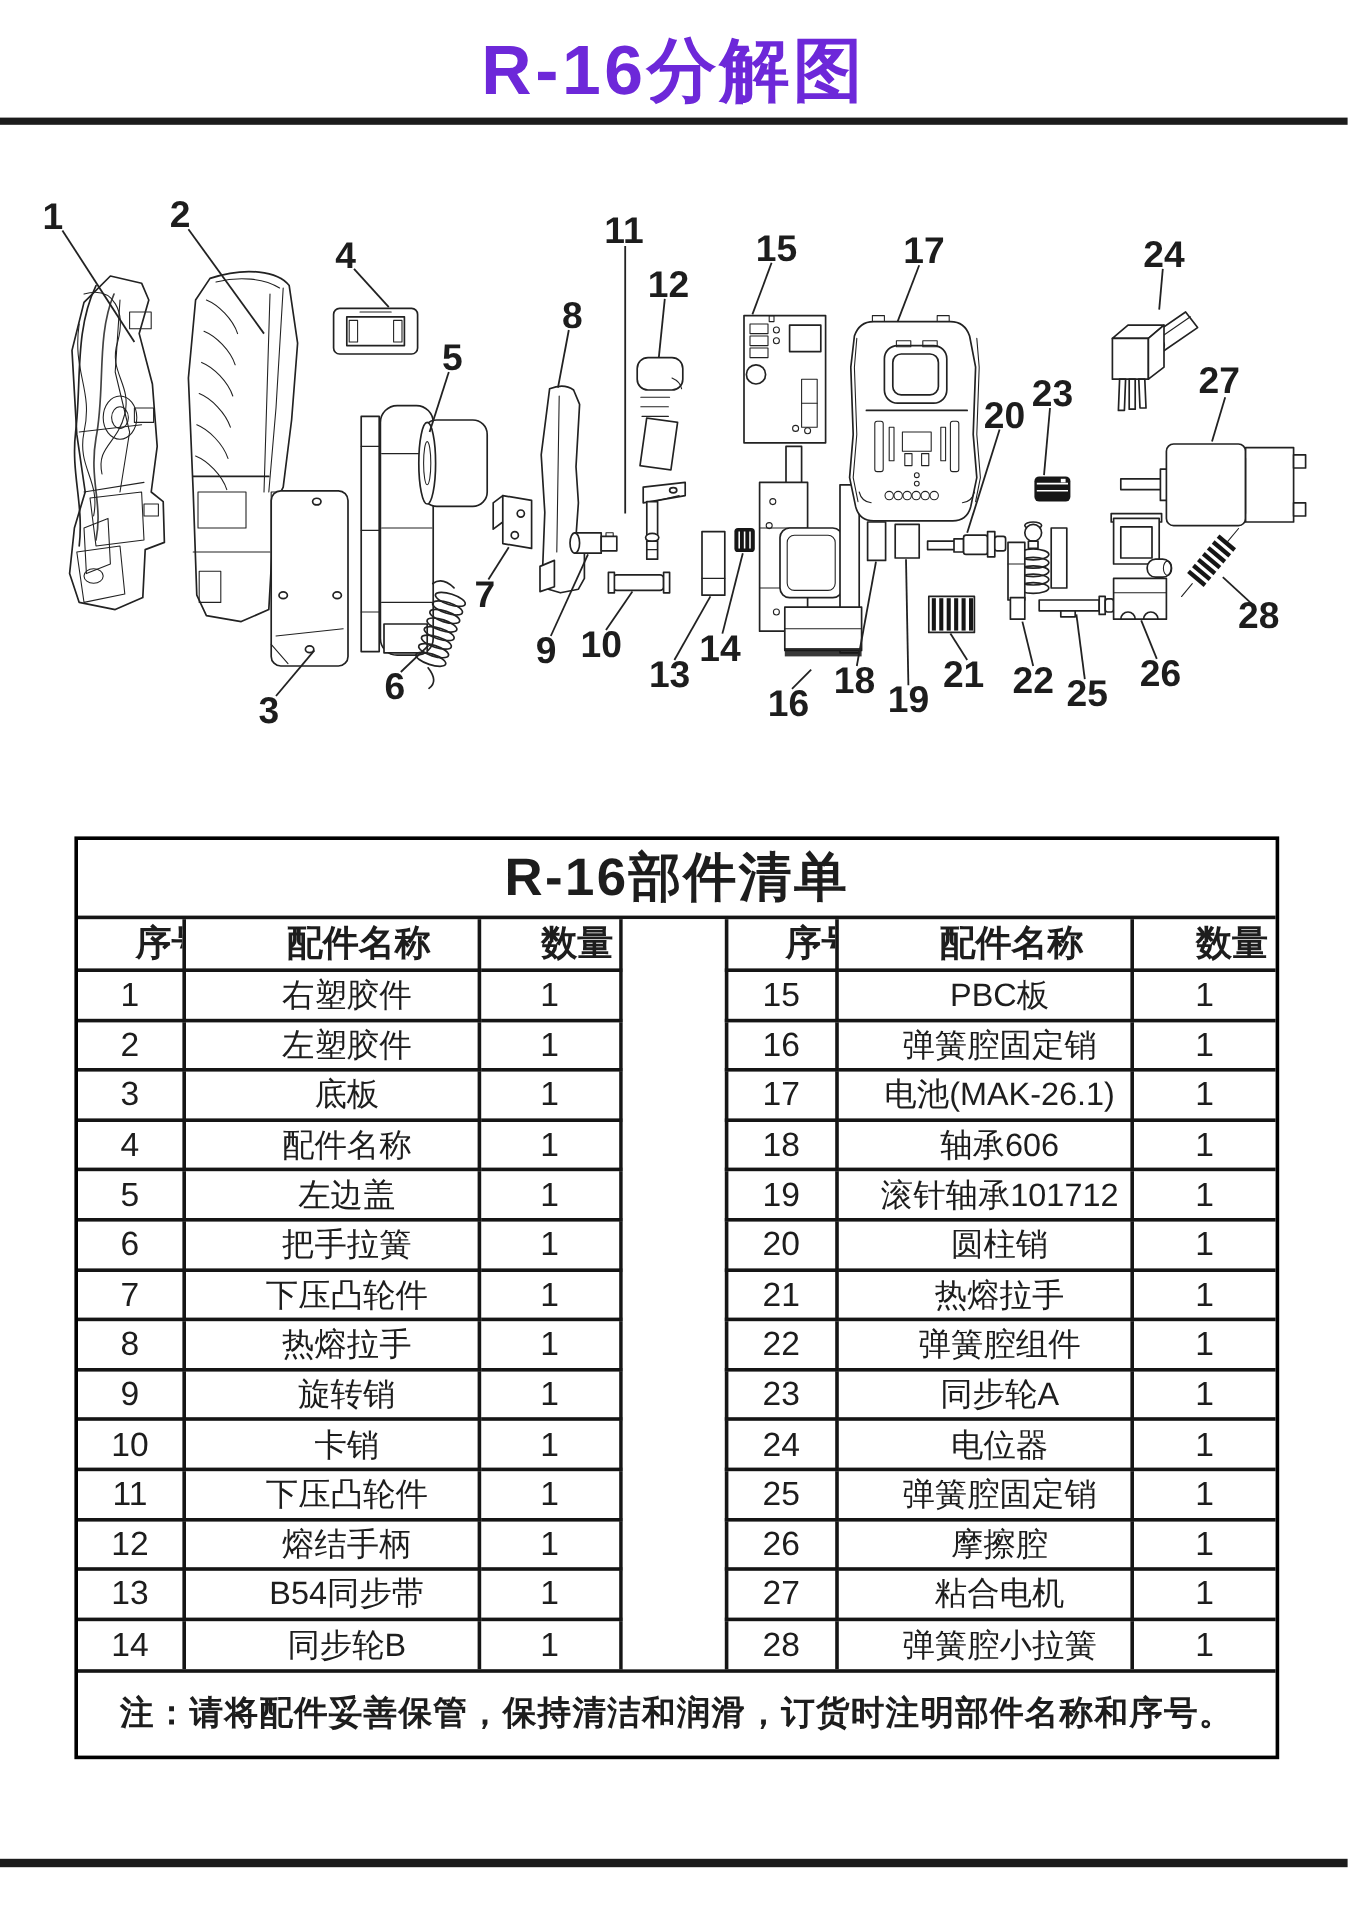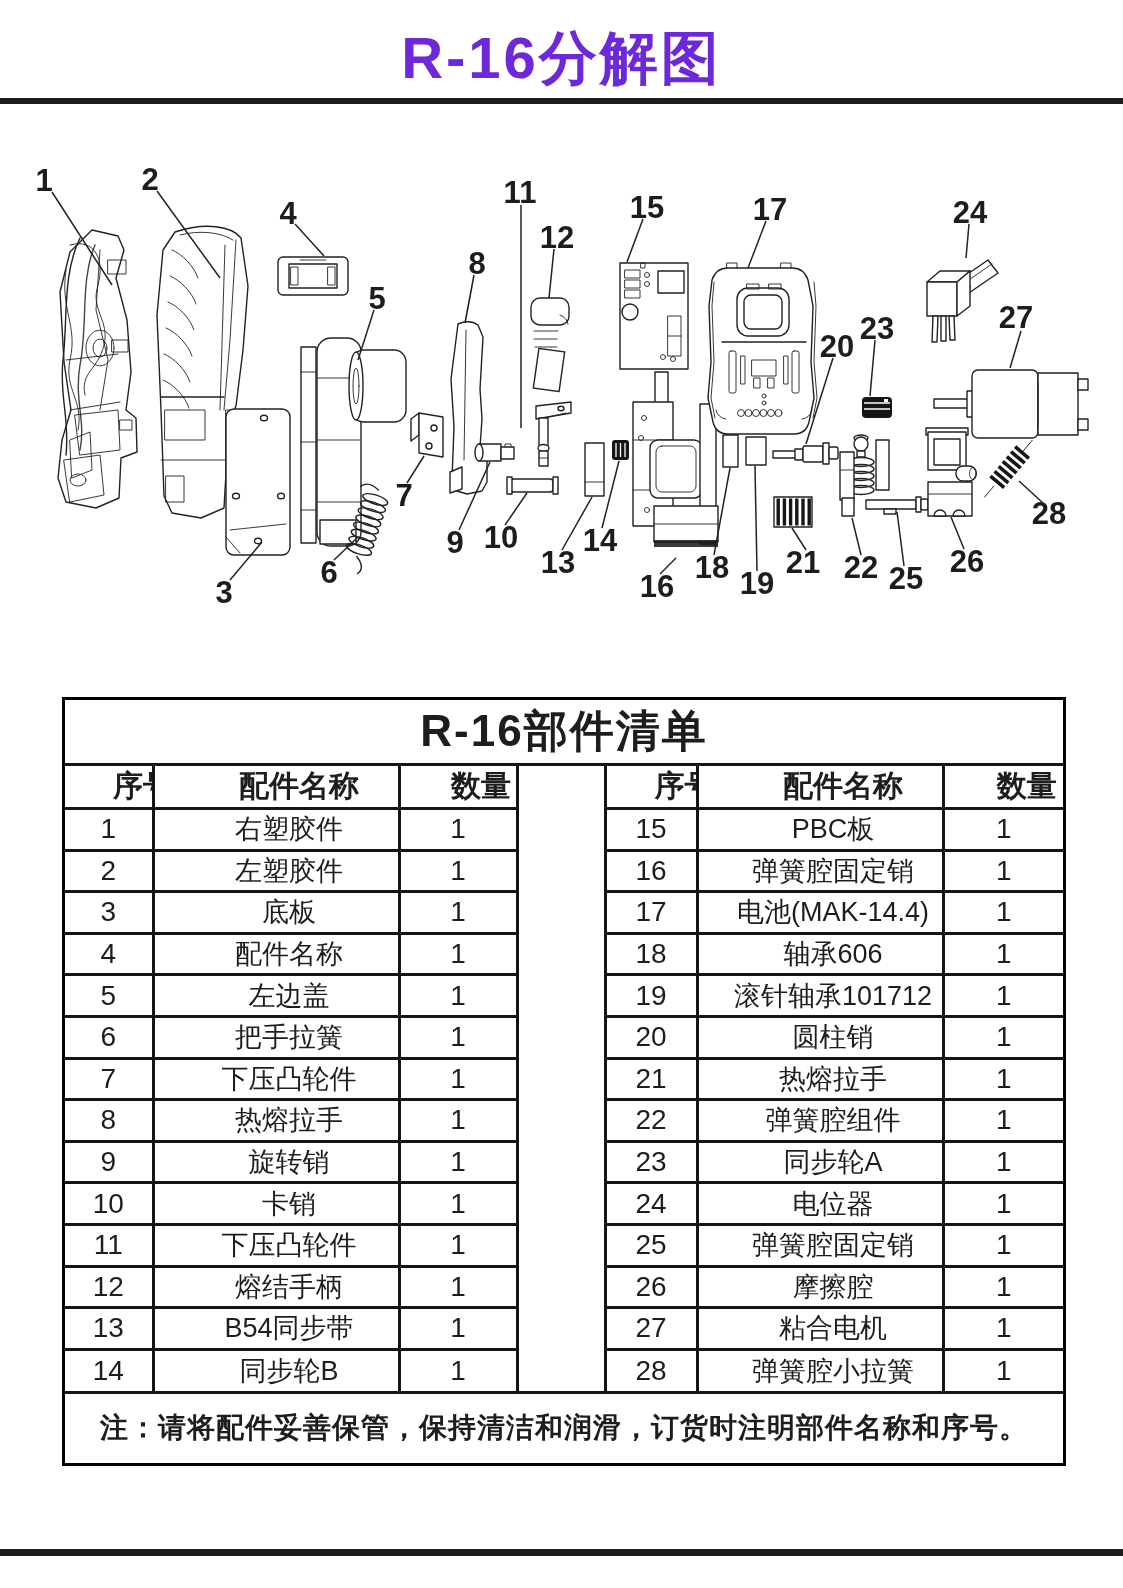--- a/index.html
+++ b/index.html
@@ -537,21 +537,21 @@
               <td class="c-name">PBC板</td>
               <td class="c-qty">1</td>
             </tr>
           <tr>
               <td class="c-no">16</td>
               <td class="c-name">弹簧腔固定销</td>
               <td class="c-qty">1</td>
             </tr>
           <tr>
               <td class="c-no">17</td>
-              <td class="c-name">电池(MAK-14.4)</td>
+              <td class="c-name">电池(MAK-26.1)</td>
               <td class="c-qty">1</td>
             </tr>
           <tr>
               <td class="c-no">18</td>
               <td class="c-name">轴承606</td>
               <td class="c-qty">1</td>
             </tr>
           <tr>
               <td class="c-no">19</td>
               <td class="c-name">滚针轴承101712</td>

